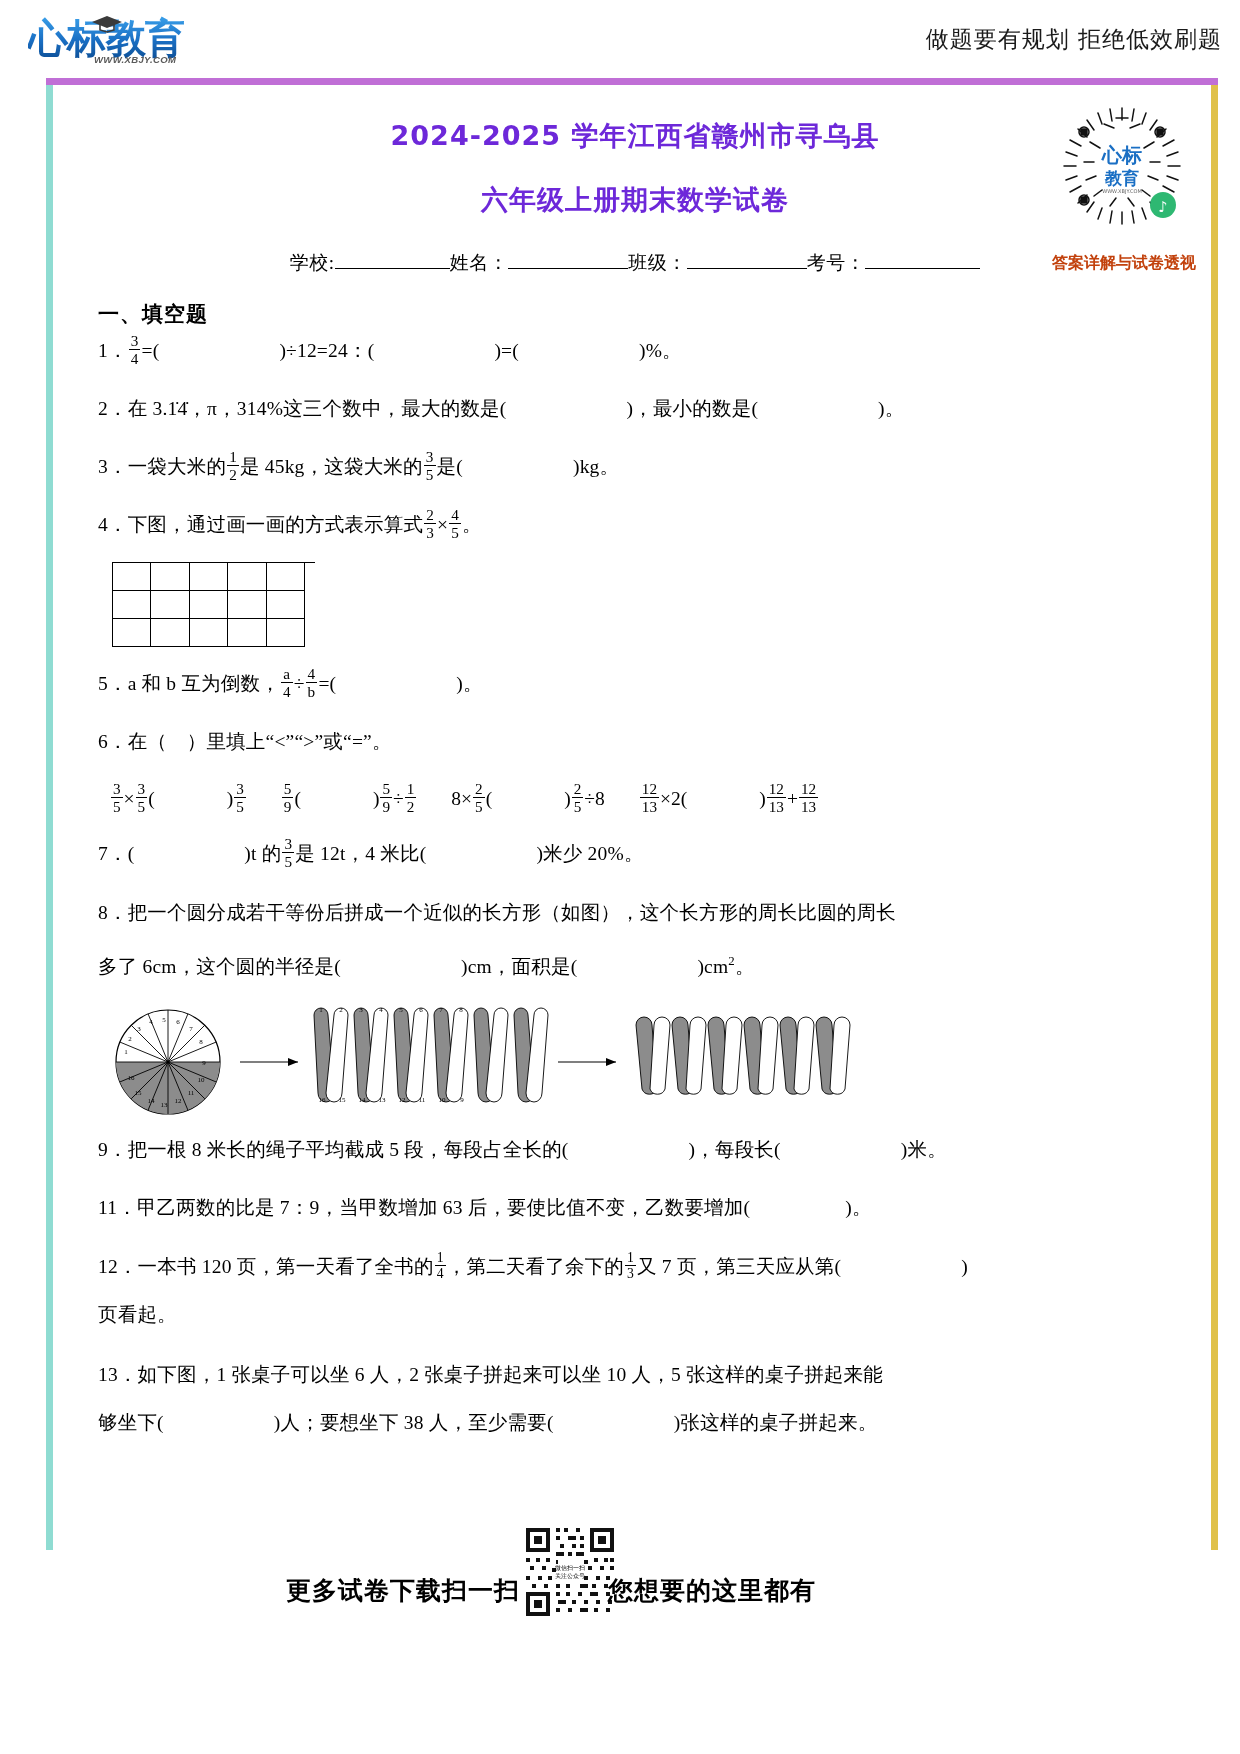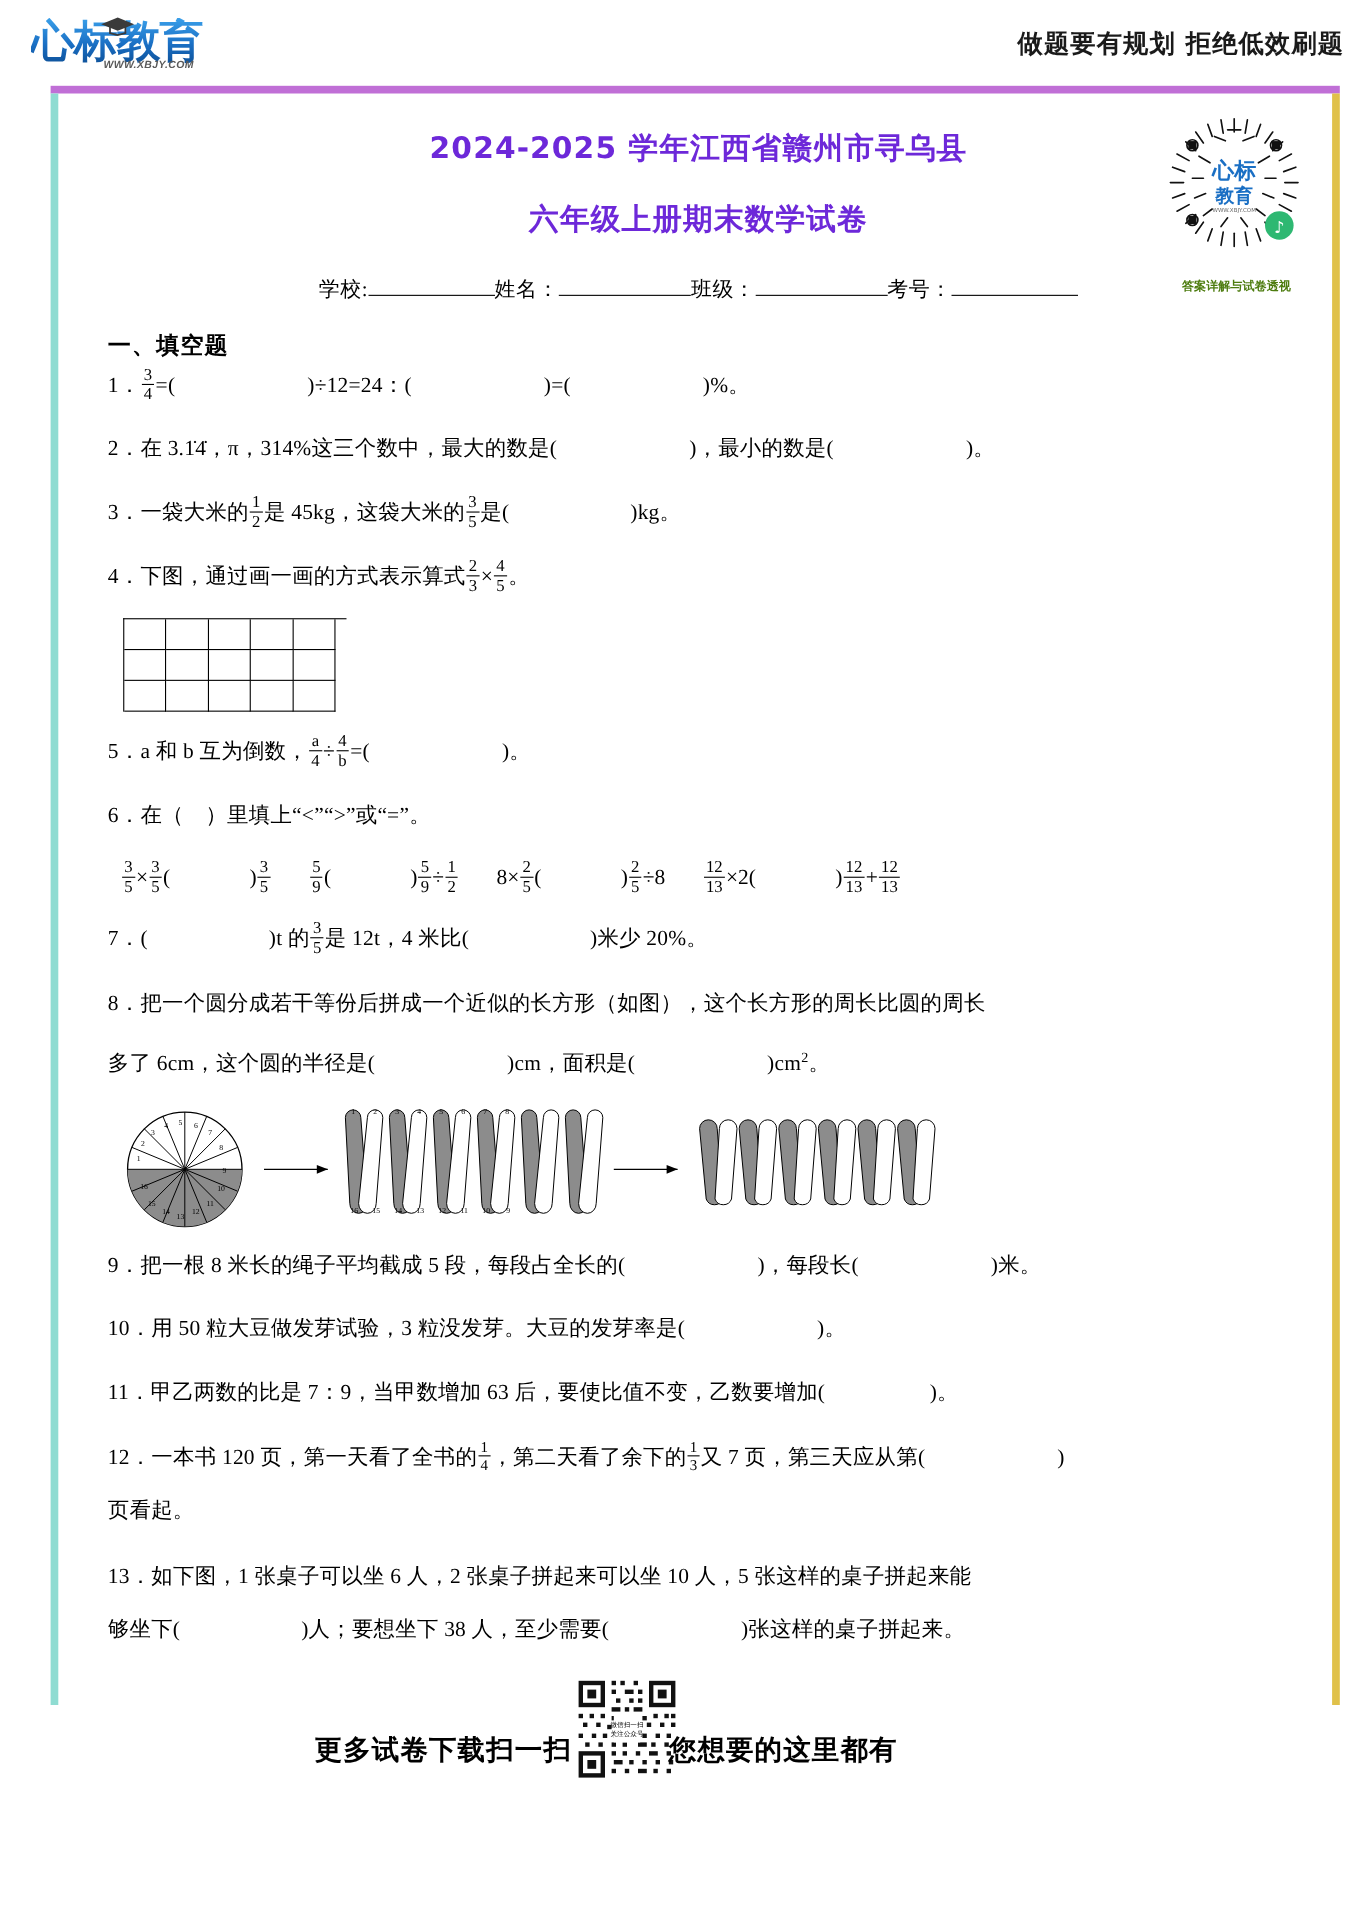--- a/index.html
+++ b/index.html
@@ -53,21 +53,21 @@
   .brand-logo .cap-icon {
     position: absolute;
     left: 62px; top: -1px;
     width: 34px; height: 18px;
   }
   .header-slogan {
     position: absolute;
     right: 18px; top: 24px;
     font-family: "DejaVu Sans", sans-serif;
     font-size: 23px;
-    font-weight: 700;
+    font-weight: 400;
     color: #1a1a1a;
     letter-spacing: 1px;
     white-space: nowrap;
   }
 
   
   .frame-top {
     position: absolute;
     left: 46px; top: 78px;
     width: 1172px; height: 7px;
@@ -124,23 +124,23 @@
     position: absolute;
     left: 1060px; top: 104px;
     width: 124px; height: 124px;
   }
   .qr-caption {
     position: absolute;
     left: 1044px; top: 253px;
     width: 160px;
     text-align: center;
     font-family: "DejaVu Sans", sans-serif;
-    font-size: 11px;
+    font-size: 16px;
     font-weight: 700;
-    color: #4d7c0f;
+    color: #c2410c;
   }
 
   
   .content {
     position: absolute;
     left: 98px; top: 300px;
     width: 1000px;
   }
   .section-head {
     font-family: "DejaVu Sans", sans-serif;
@@ -496,23 +496,20 @@
           <path d="M728 22 a8 8 0 0 1 16 0 l-5 64 a8 8 0 0 1 -15 0 Z" fill="#ffffff"></path>
         </g>
       </g>
     </svg>
   </div>
 
   <div class="q">
     <span>9．</span><span>把一根 8 米长的绳子平均截成 5 段，每段占全长的(</span><span class="blank-l"></span><span>)，每段长(</span><span class="blank-l"></span><span>)米。</span>
   </div>
 
-  <div class="q">
-    <span>10．</span><span>用 50 粒大豆做发芽试验，3 粒没发芽。大豆的发芽率是(</span><span class="blank-l"></span><span>)。</span>
-  </div>
 
   <div class="q">
     <span>11．</span><span>甲乙两数的比是 7：9，当甲数增加 63 后，要使比值不变，乙数要增加(</span><span class="blank-s"></span><span>)。</span>
   </div>
 
   <div class="q wrap">
     <span>12．</span><span>一本书 120 页，第一天看了全书的</span><span class="frac small"><span class="n">1</span><span class="d">4</span></span><span>，第二天看了余下的</span><span class="frac small"><span class="n">1</span><span class="d">3</span></span><span>又 7 页，第三天应从第(</span><span class="blank-l"></span><span>)</span><br>
     <span>页看起。</span>
   </div>
 

